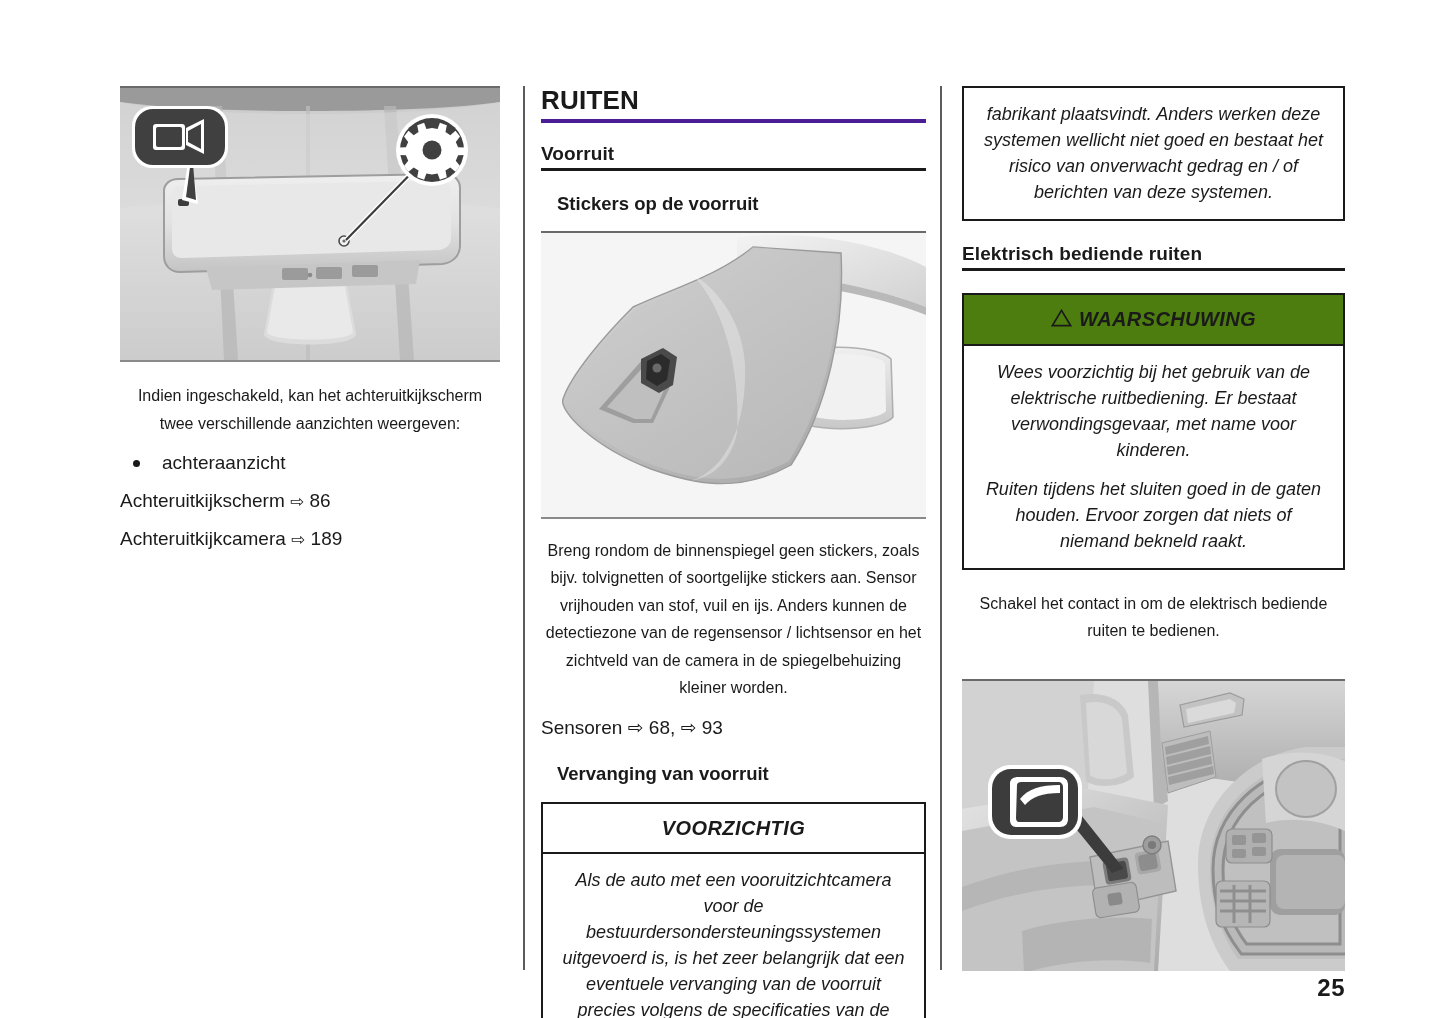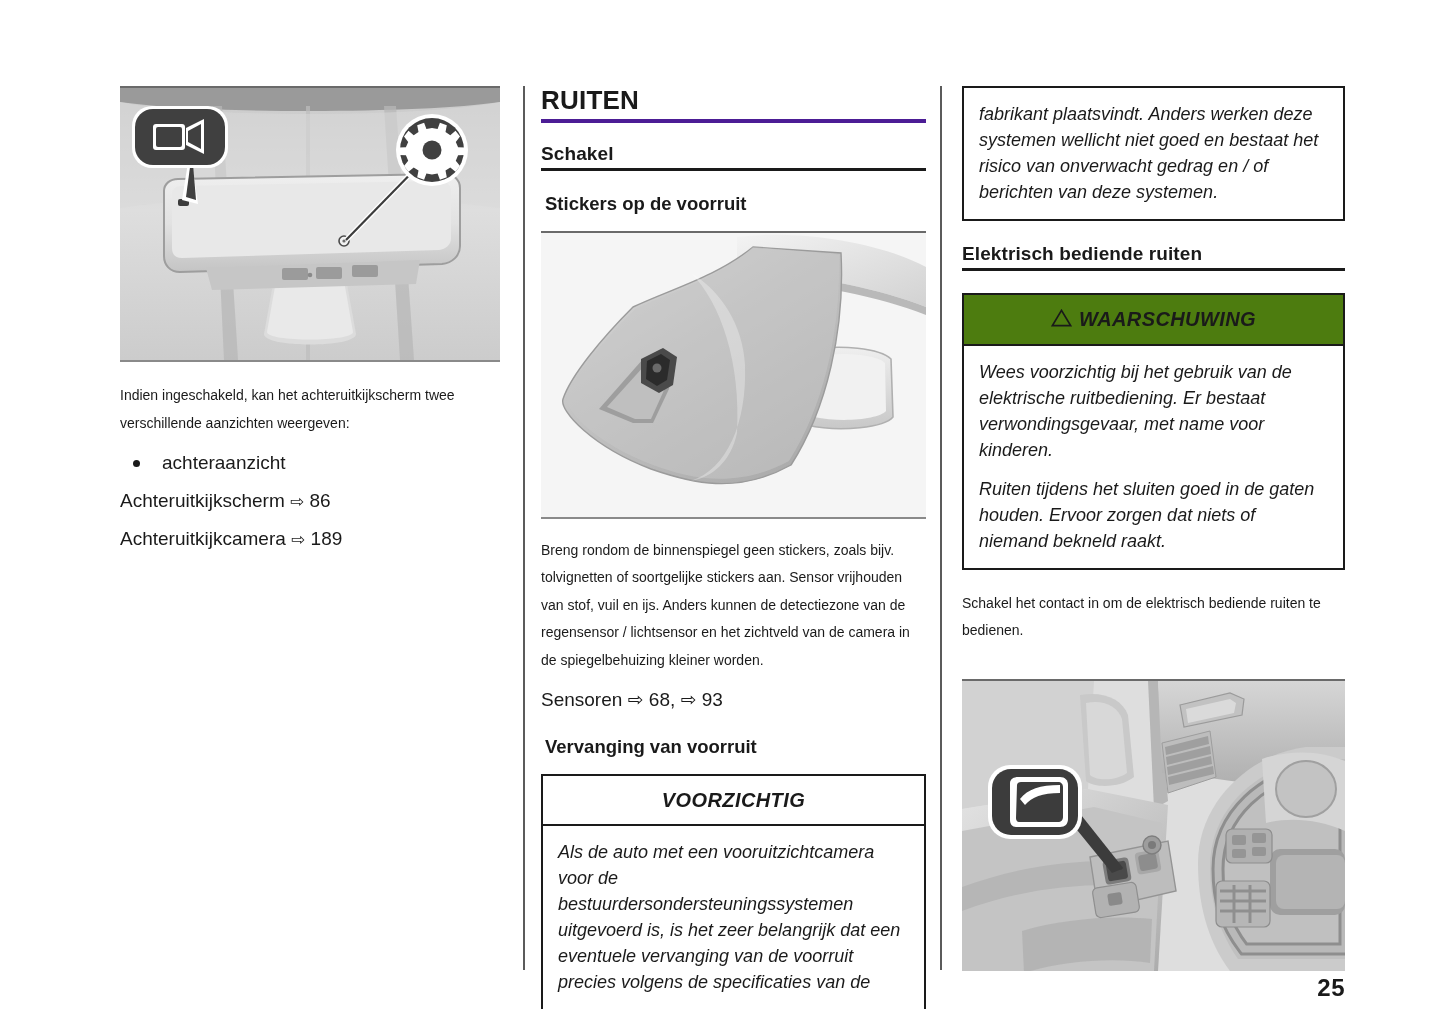--- a/index.html
+++ b/index.html
@@ -25,26 +25,26 @@
   
   .h1{
     font-size:26px;font-weight:bold;letter-spacing:.2px;
     padding-bottom:3px;border-bottom:4px solid #4c1d95;margin:0 0 20px 0;line-height:1.15;
   }
   .h2{
     font-size:19px;font-weight:bold;letter-spacing:.1px;
     padding-bottom:3px;border-bottom:3px solid #1a1a1a;margin:0 0 22px 0;line-height:1.15;
   }
   .h3{
-    font-size:18.5px;font-weight:bold;margin:0 0 16px 4px;line-height:1.2;
+    font-size:18.5px;font-weight:bold;margin:0 0 16px 16px;line-height:1.2;
   }
 
   
   p.body{
-    font-size:14px;line-height:27.5px;margin:0 0 12px 0;
+    font-size:16px;line-height:27.5px;margin:0 0 12px 0;text-align:center;
   }
   .ref{font-size:19px;line-height:27.5px;margin:0 0 10px 0;}
   .arrow{font-family:"DejaVu Sans",sans-serif;font-size:17px;}
 
   ul.bullets{list-style:none;margin:4px 0 10px 0;padding:0;}
   ul.bullets li{
     position:relative;font-size:19px;line-height:27.5px;
     padding-left:42px;margin-bottom:5px;
   }
   ul.bullets li:before{
@@ -61,21 +61,21 @@
   
   .note{border:2px solid #1a1a1a;background:#fff;}
   .note .title{
     text-align:center;font-weight:bold;font-style:italic;
     font-size:20px;letter-spacing:.4px;padding:13px 6px 12px 6px;
     border-bottom:2px solid #1a1a1a;
   }
   .note .title.shaded{background:#4d7c0f;}
   .note .bd{padding:13px 15px 14px 15px;}
   .note .bd p{
-    font-style:italic;font-size:18px;line-height:26px;margin:0 0 13px 0;
+    font-style:italic;font-size:18px;line-height:26px;margin:0 0 13px 0;text-align:center;
   }
   .note .bd p:last-child{margin-bottom:0;}
   .note.cont{border-top:2px solid #1a1a1a;}
   .note.clipped{border-bottom:none;}
 
   .warnglyph{display:inline-block;vertical-align:-1px;margin-right:7px;}
 
   
   .pageno{
     position:absolute;right:100px;bottom:16px;
@@ -180,21 +180,21 @@
     <div class="ref">
       <span>Achteruitkijkcamera</span>
       <span class="arrow">⇨</span>
       <span>189</span>
     </div>
   </div>
 
   <div class="col col-mid">
 
     <h1 class="h1">RUITEN</h1>
-    <h2 class="h2">Schakel</h2>
+    <h2 class="h2">Voorruit</h2>
     <h3 class="h3">Stickers op de voorruit</h3>
 
     <div class="fig">
       <div class="rule-top"></div>
       <svg class="canvas" viewBox="0 0 385 284" width="385" height="284">
         <defs>
           <linearGradient id="hsg" x1="0.15" y1="0" x2="0.9" y2="1">
             <stop offset="0" stop-color="#d9d9d9"></stop>
             <stop offset="0.4" stop-color="#c3c3c3"></stop>
             <stop offset="1" stop-color="#a8a8a8"></stop>

